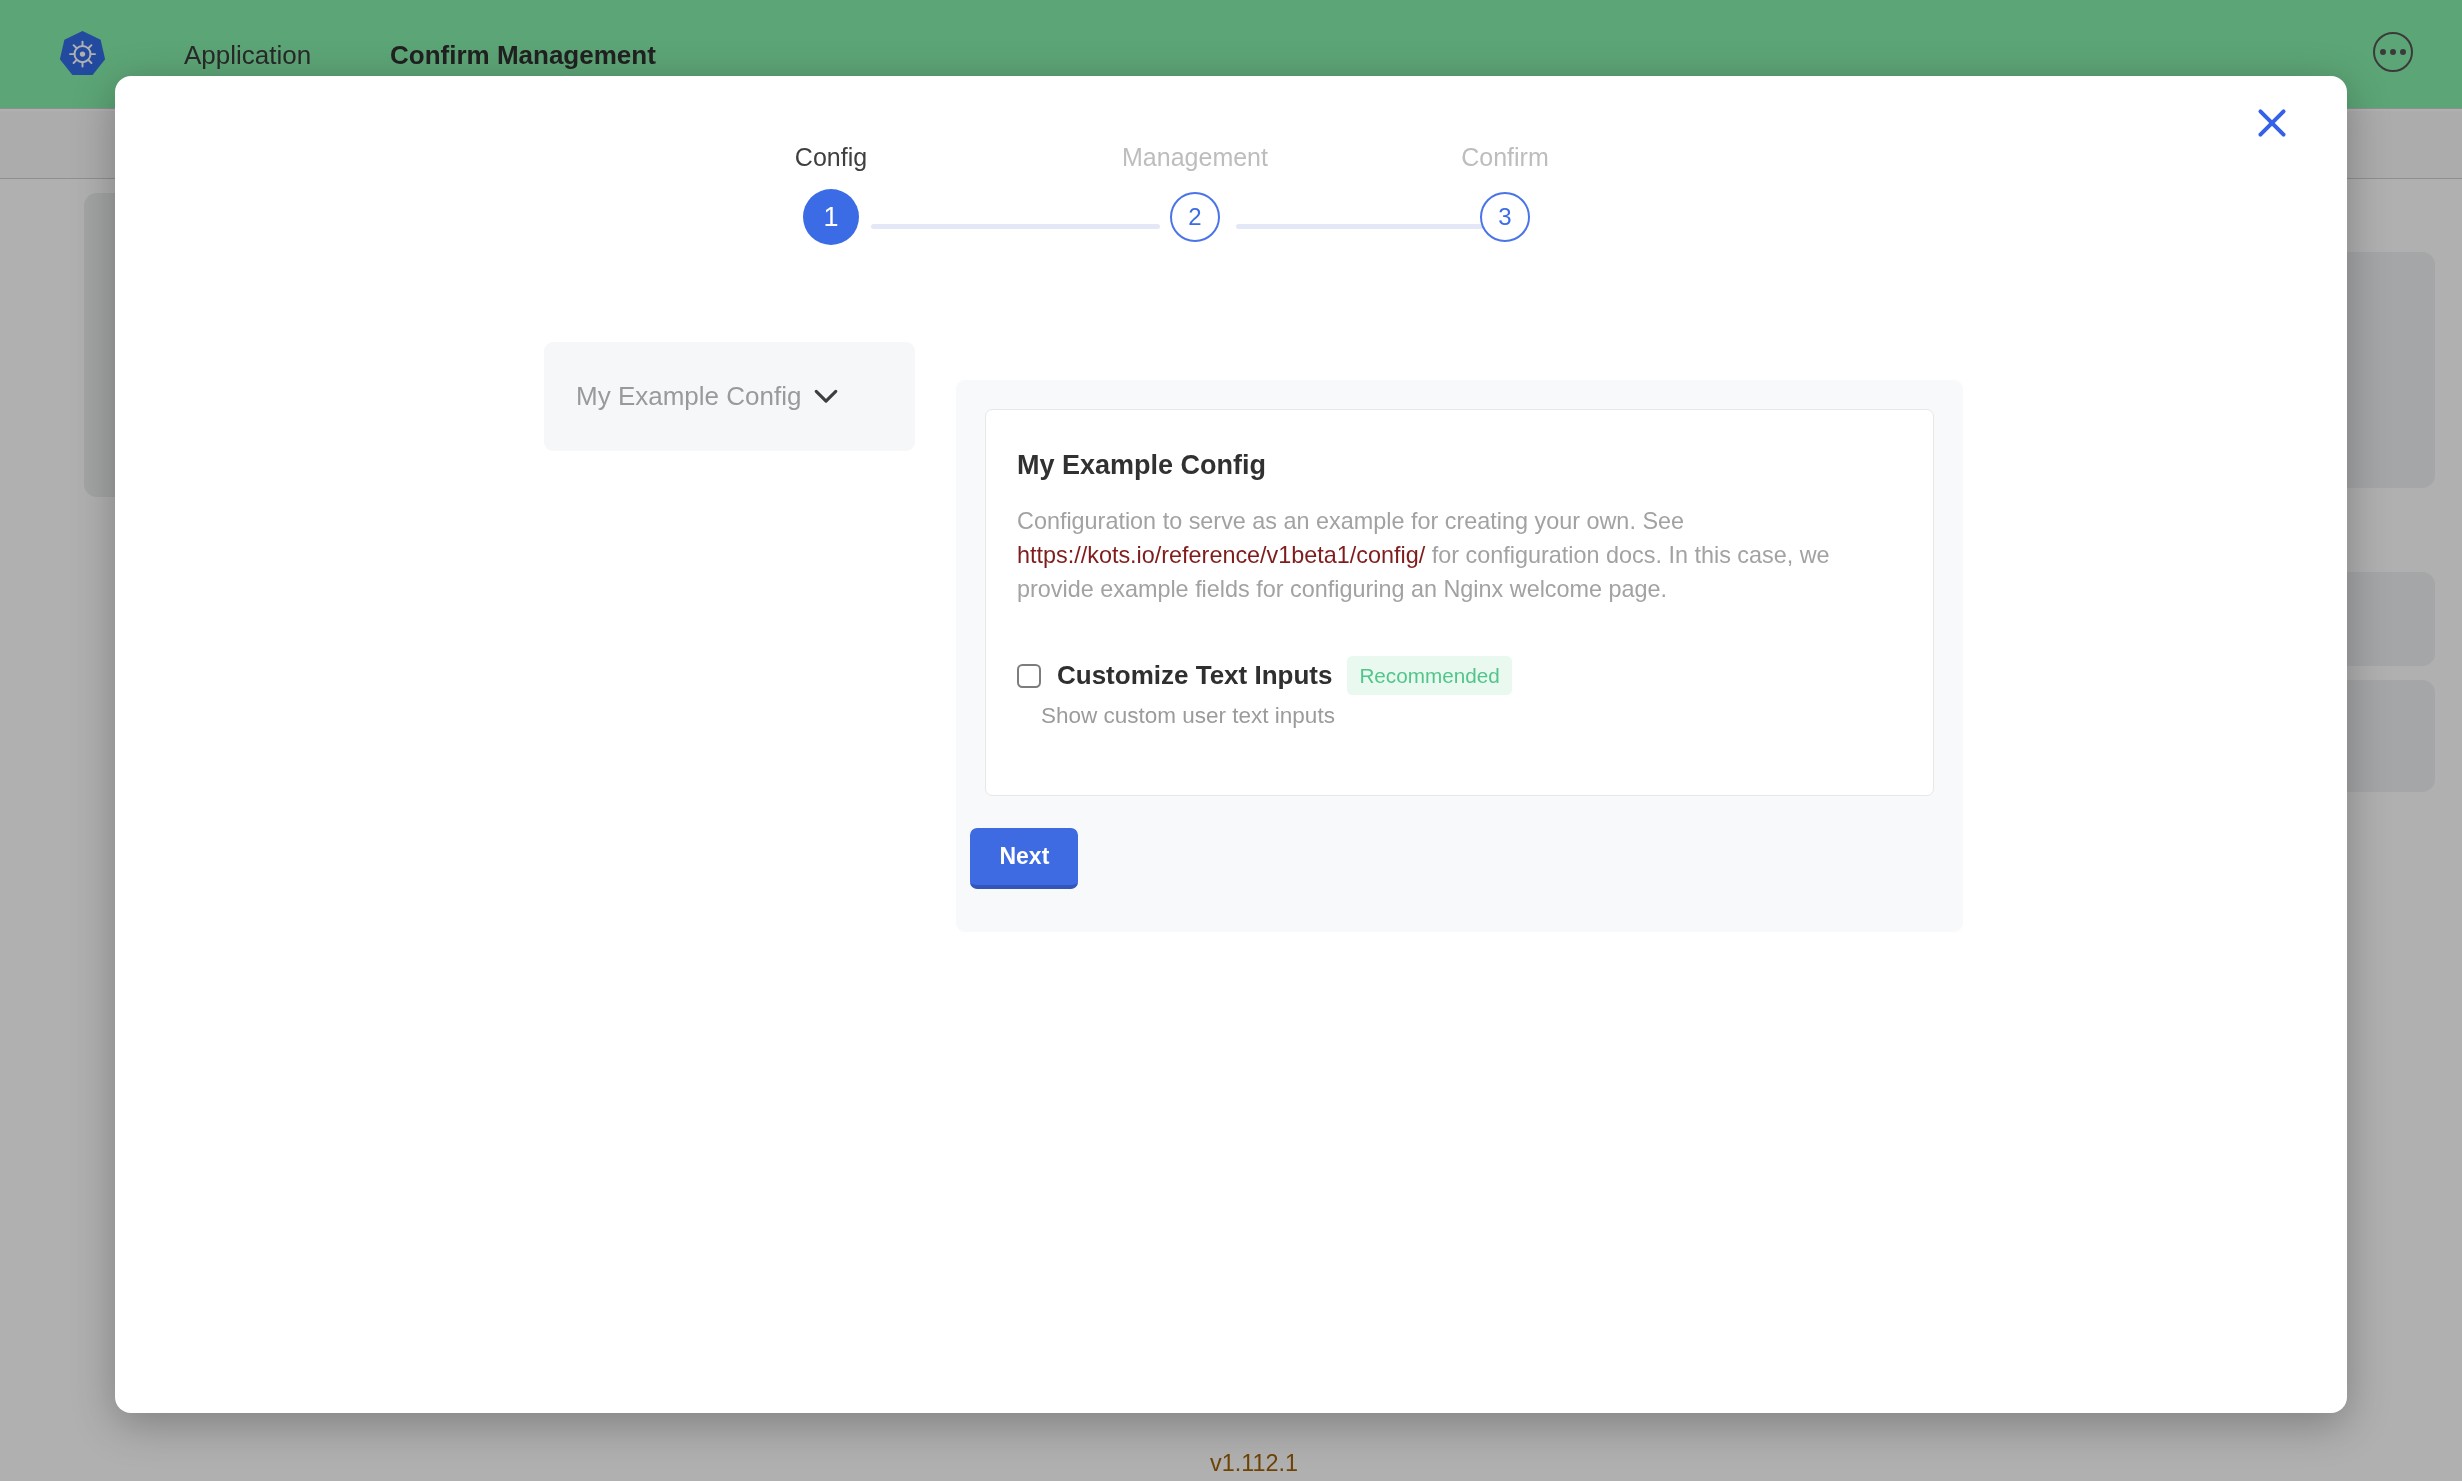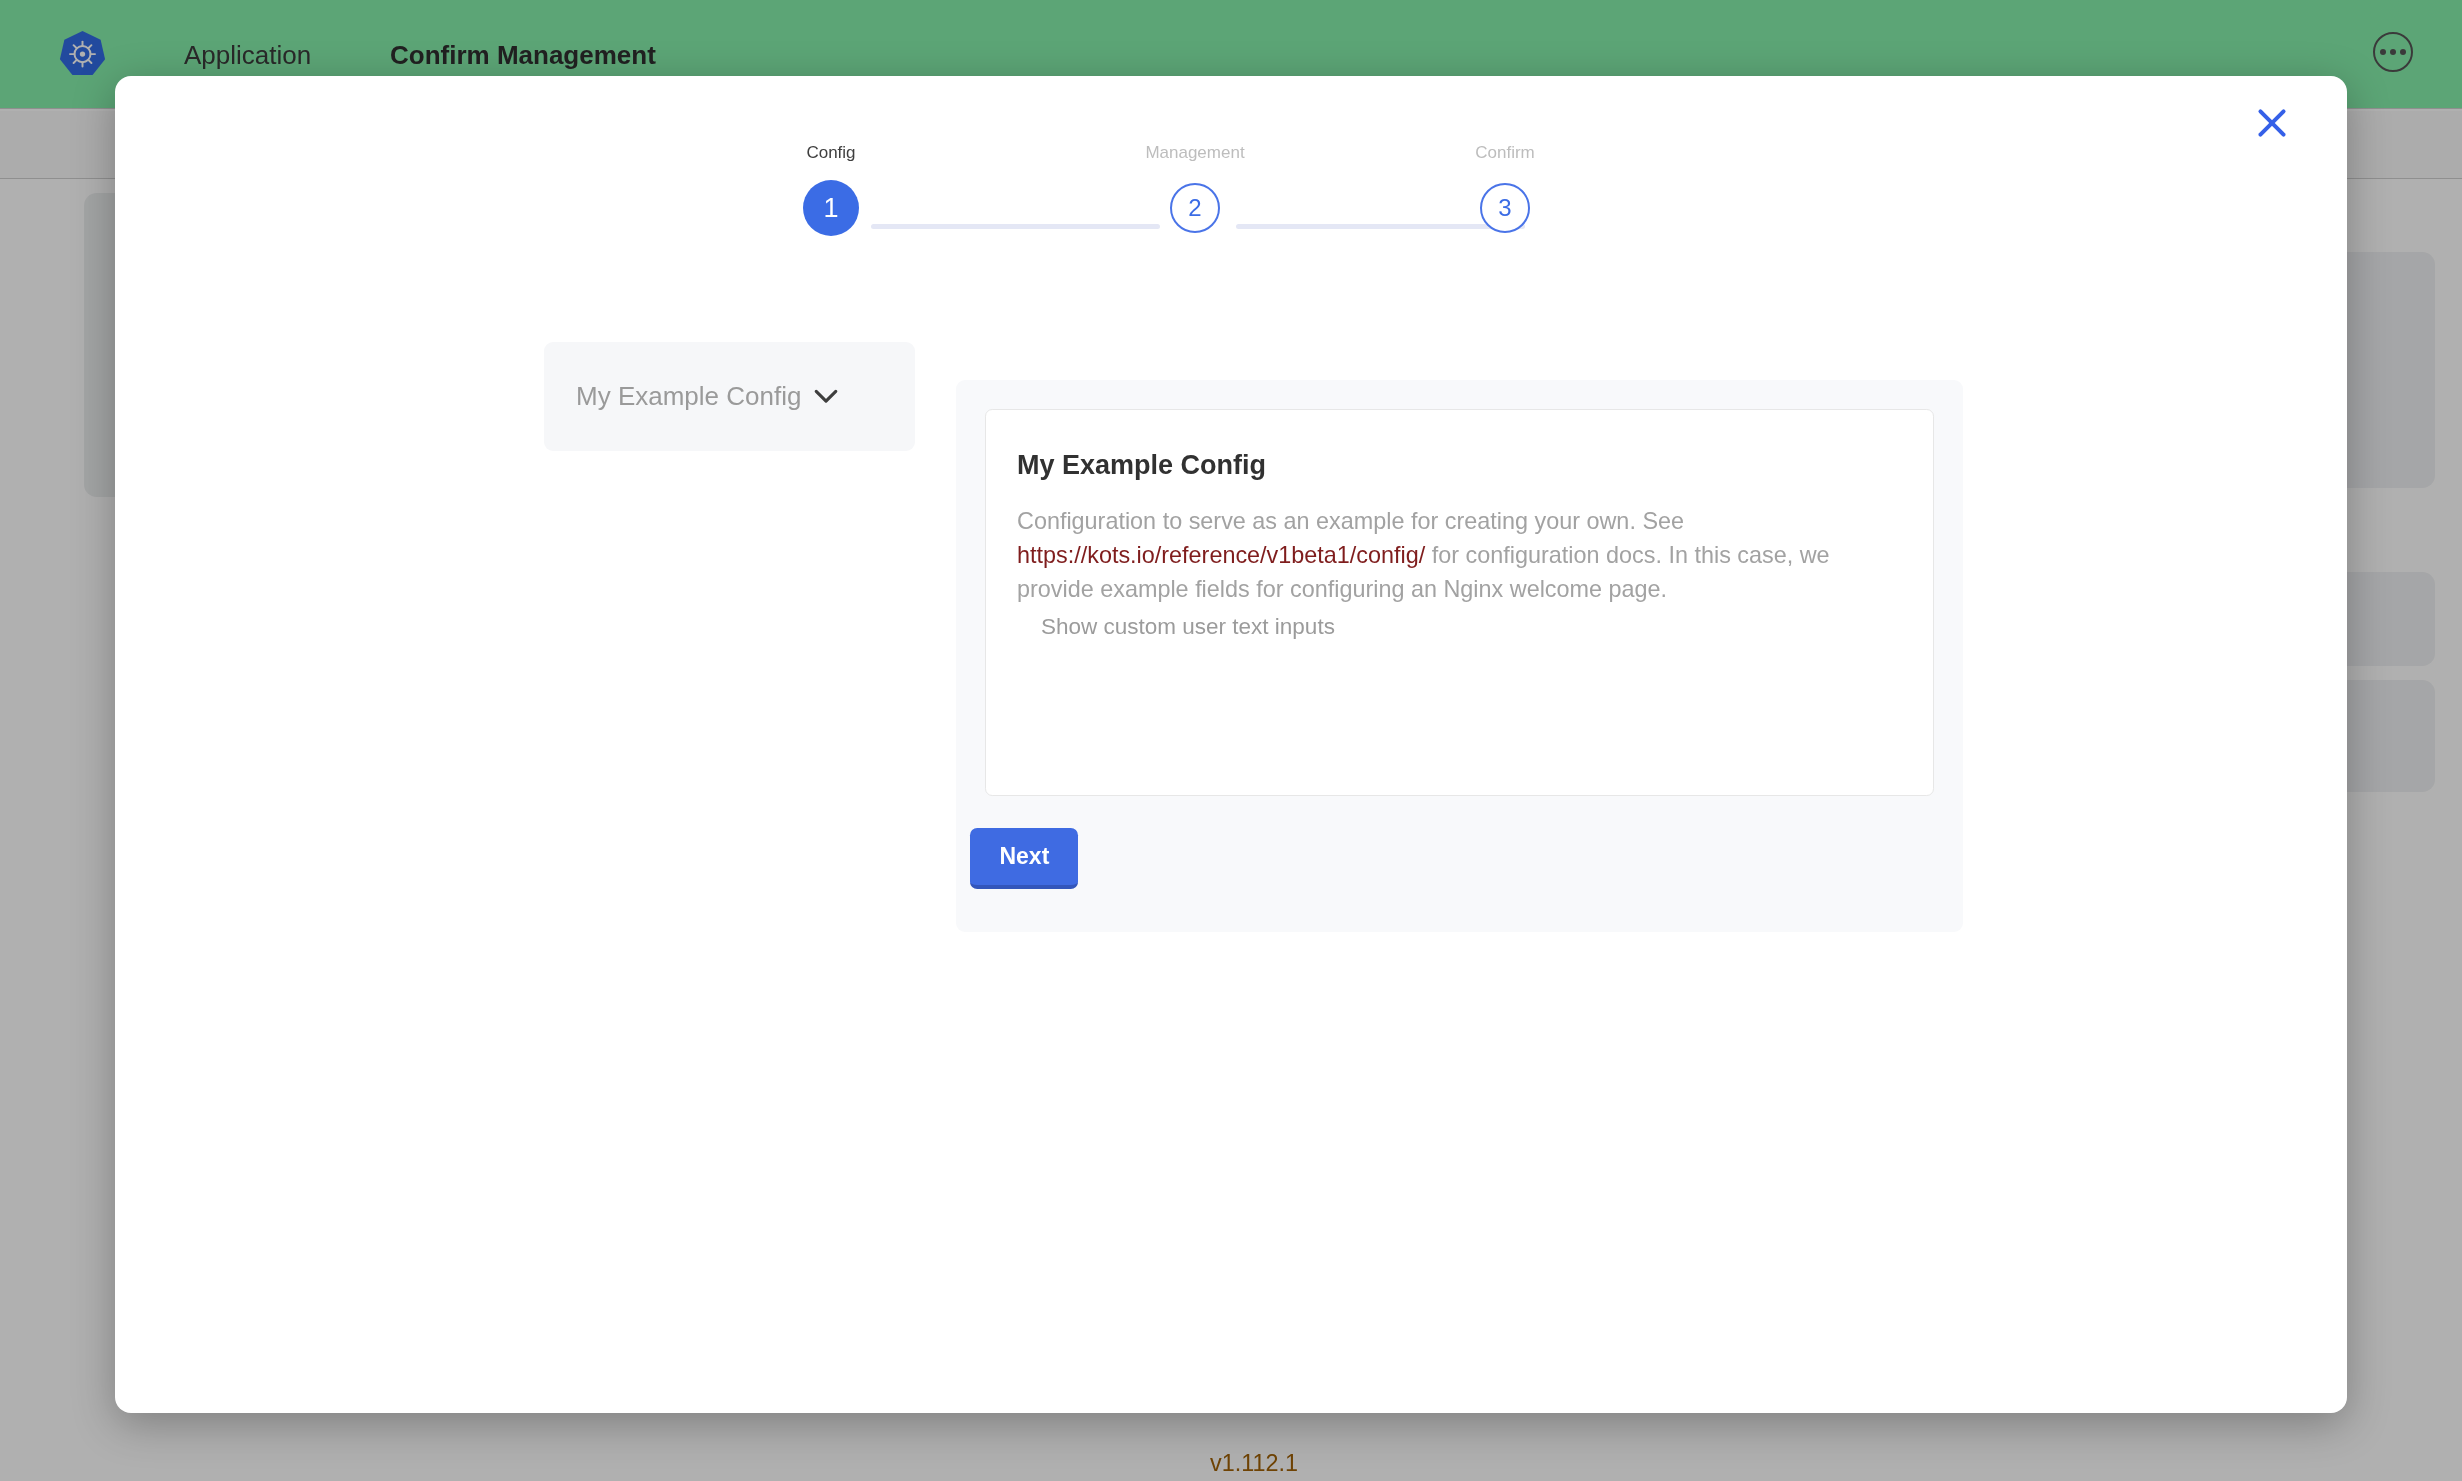--- a/index.html
+++ b/index.html
@@ -35,21 +35,21 @@
   .overlay { position:absolute; inset:0; background:rgba(0,0,0,0.31); z-index:5; }
 
   
   .modal { position:absolute; left:115px; top:76px; width:2232px; height:1337px;
            background:#ffffff; border-radius:16px; z-index:10;
            box-shadow:0 10.8px 43px rgba(0,0,0,0.28); }
   .close-btn { position:absolute; left:2141px; top:31px; width:32px; height:32px; cursor:pointer; }
 
   
   .step { position:absolute; width:216px; top:67px; text-align:center; }
-  .step-label { font-size:17px; color:#bdbdbd; }
+  .step-label { font-size:25px; color:#bdbdbd; }
   .step.active .step-label { color:#3f3f3f; }
   .step-circle { margin:20px auto 0 auto; width:50px; height:50px; border-radius:50%;
                  background:#ffffff; border:2.2px solid #4a74e8; color:#3b6ce5;
                  font-size:24px; display:flex; align-items:center; justify-content:center; }
   .step.active .step-circle { width:56px; height:56px; margin-top:17px; border:none;
                  background:#3b6ce5; color:#ffffff; font-size:27px; }
   .connector { position:absolute; top:148px; height:5px; background:#e4e7f5; border-radius:2.7px; }
   .connector-1 { left:756px; width:289px; }
   .connector-2 { left:1121px; width:289px; }
 
@@ -156,19 +156,24 @@
     <svg width="24" height="15.3" viewBox="0 0 27 17">
       <polyline points="2.5,2.5 13.5,13.5 24.5,2.5" fill="none" stroke="#3e3e3e" stroke-width="3.5" stroke-linecap="round" stroke-linejoin="round"></polyline>
     </svg>
   </div>
 
   <div class="panel">
     <div class="card">
       <div class="card-title">My Example Config</div>
       <div class="card-desc"><span>Configuration to serve as an example for creating your own. See </span><a href="#">https://kots.io/reference/v1beta1/config/</a><span> for configuration docs. In this case, we provide example fields for configuring an Nginx welcome page.</span></div>
 
+      <div class="checkbox-row">
+        <div class="checkbox"></div>
+        <span class="checkbox-label">Customize Text Inputs</span>
+        <span class="badge">Recommended</span>
+      </div>
       <div class="checkbox-help">Show custom user text inputs</div>
     </div>
 
     <button class="next-btn">Next</button>
   </div>
 </div>
 
 
 </body></html>

